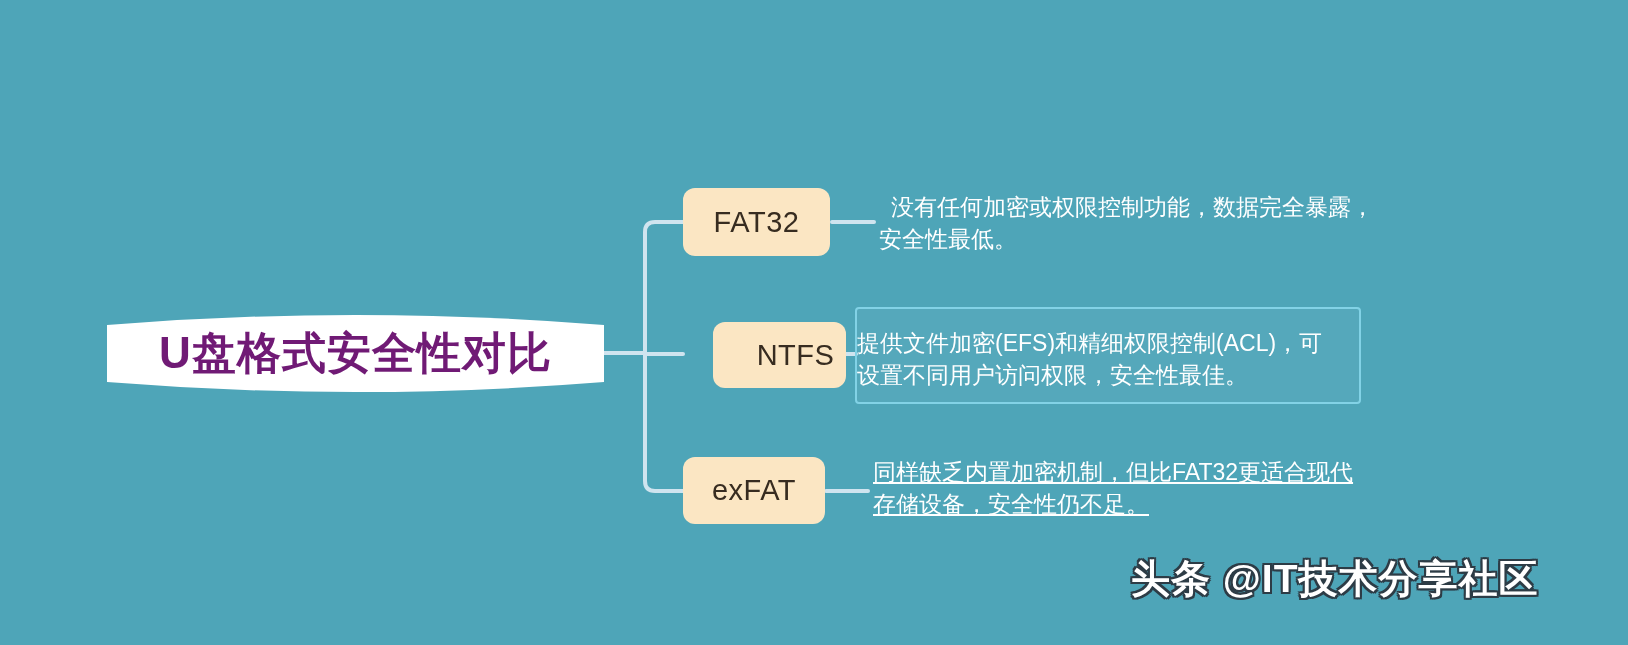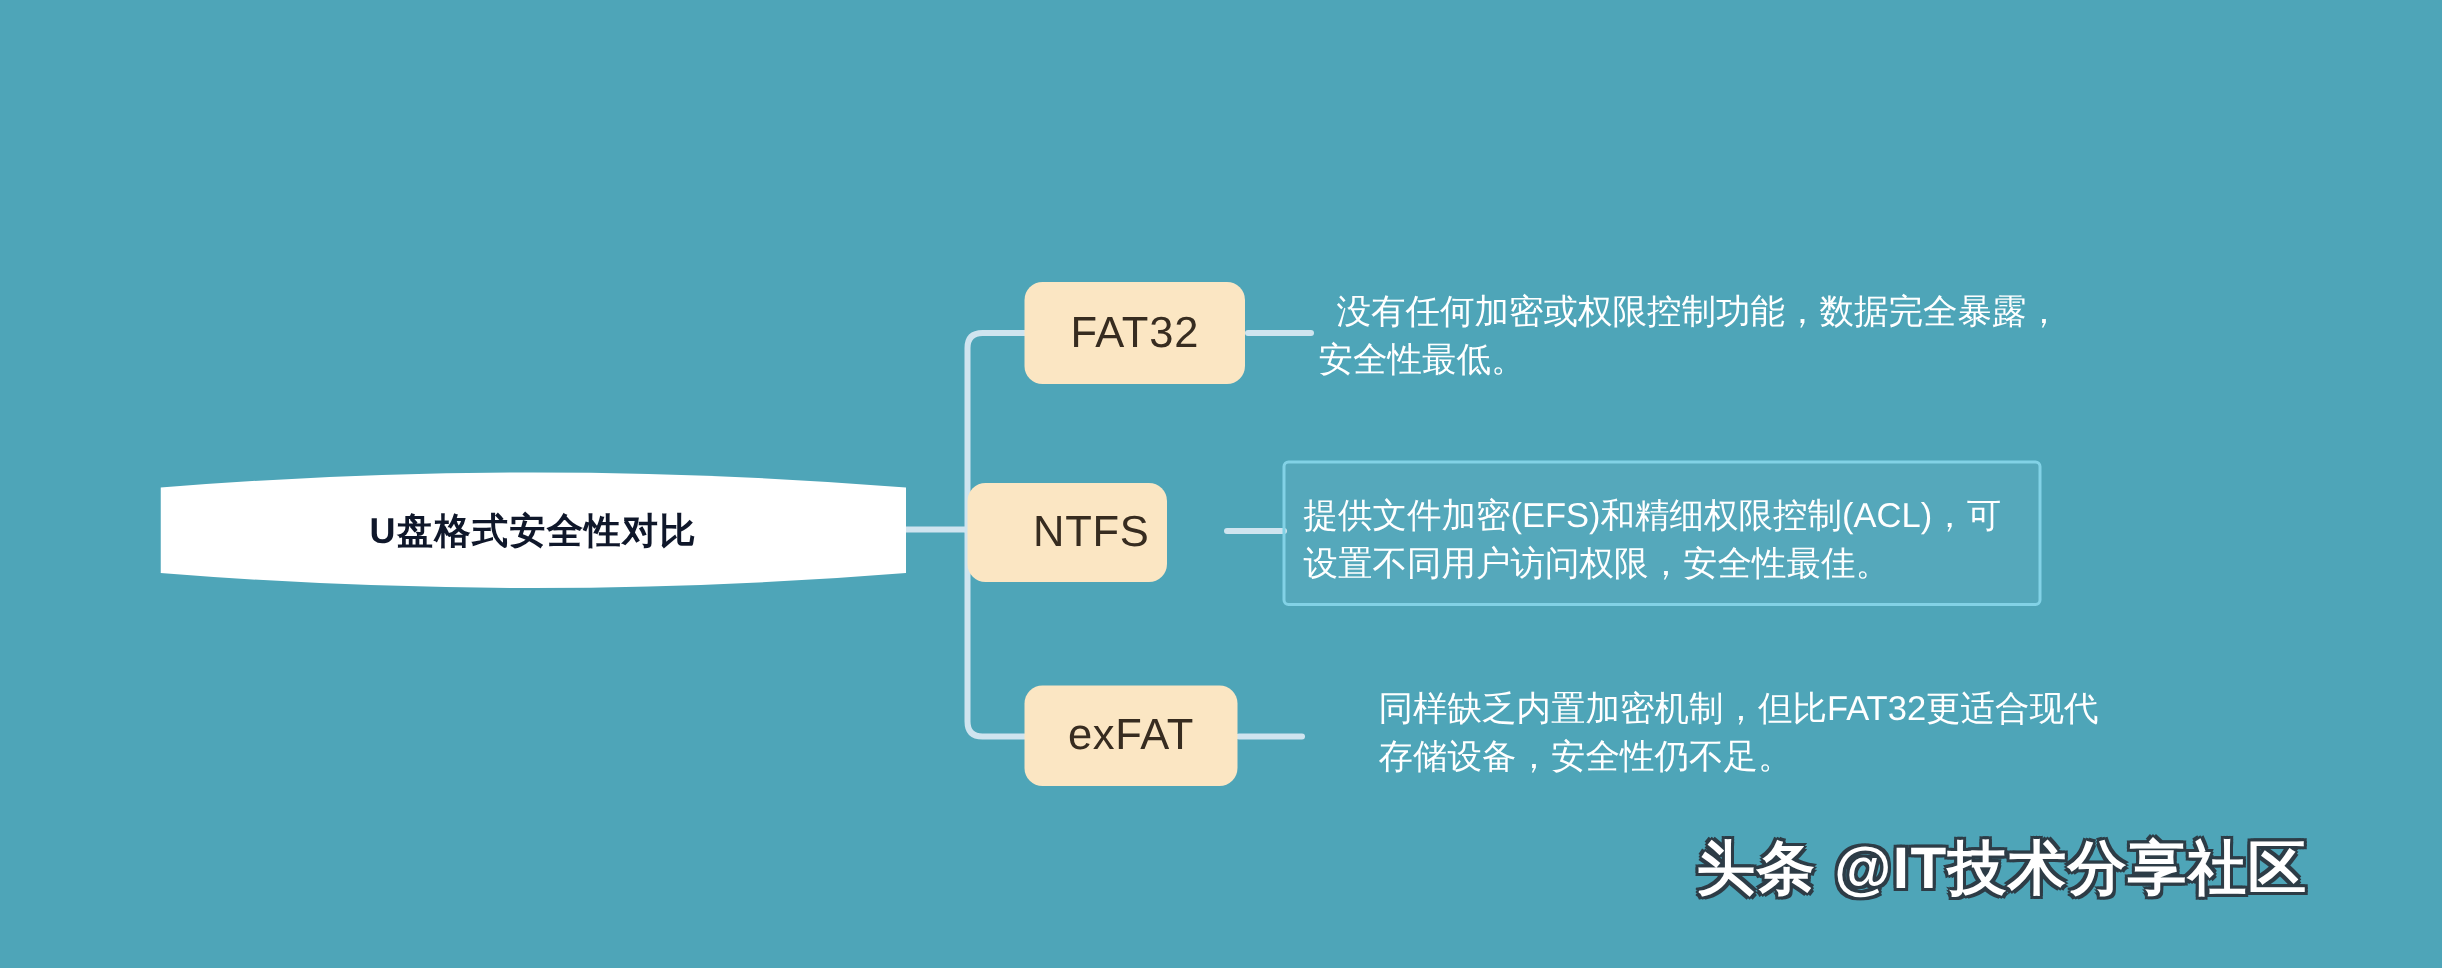--- a/index.html
+++ b/index.html
@@ -45,22 +45,22 @@
   }
   .root-shape {
     position: absolute;
     inset: 0;
     width: 100%;
     height: 100%;
   }
   .root-label {
     position: relative;
     z-index: 2;
-    color: #0f172a;
-    font-size: 24px;
+    color: #701a75;
+    font-size: 44px;
     font-weight: bold;
     letter-spacing: 1px;
     white-space: nowrap;
     text-align: right;
   }
 
   
   .branch-node {
     position: absolute;
     background: #fbe6c3;
@@ -80,21 +80,21 @@
     text-align: right;
   }
 
   #node-fat32 {
     left: 683px;
     top: 188px;
     width: 147px;
     height: 68px;
   }
   #node-ntfs {
-    left: 645px;
+    left: 713px;
     top: 322px;
     width: 133px;
     height: 66px;
     padding-left: 32px;
   }
   #node-exfat {
     left: 683px;
     top: 457px;
     width: 142px;
     height: 67px;
@@ -113,29 +113,30 @@
     left: 879px;
     top: 192px;
     width: 500px;
     text-indent: 12px;
   }
   #desc-ntfs {
     left: 855px;
     top: 307px;
     width: 506px;
     height: 97px;
-    padding: 19px 14px 0 12px;
+    padding: 19px 14px 0 0;
     border: 2px solid #82d2e6;
     border-radius: 4px;
     background: rgba(255, 255, 255, 0.045);
   }
   #desc-exfat {
-    left: 919px;
+    left: 873px;
     top: 457px;
     width: 500px;
+    text-decoration: underline;
   }
 
   
   #watermark {
     position: absolute;
     left: 1131px;
     top: 552px;
     font-size: 39px;
     font-weight: bold;
     color: #ffffff;

